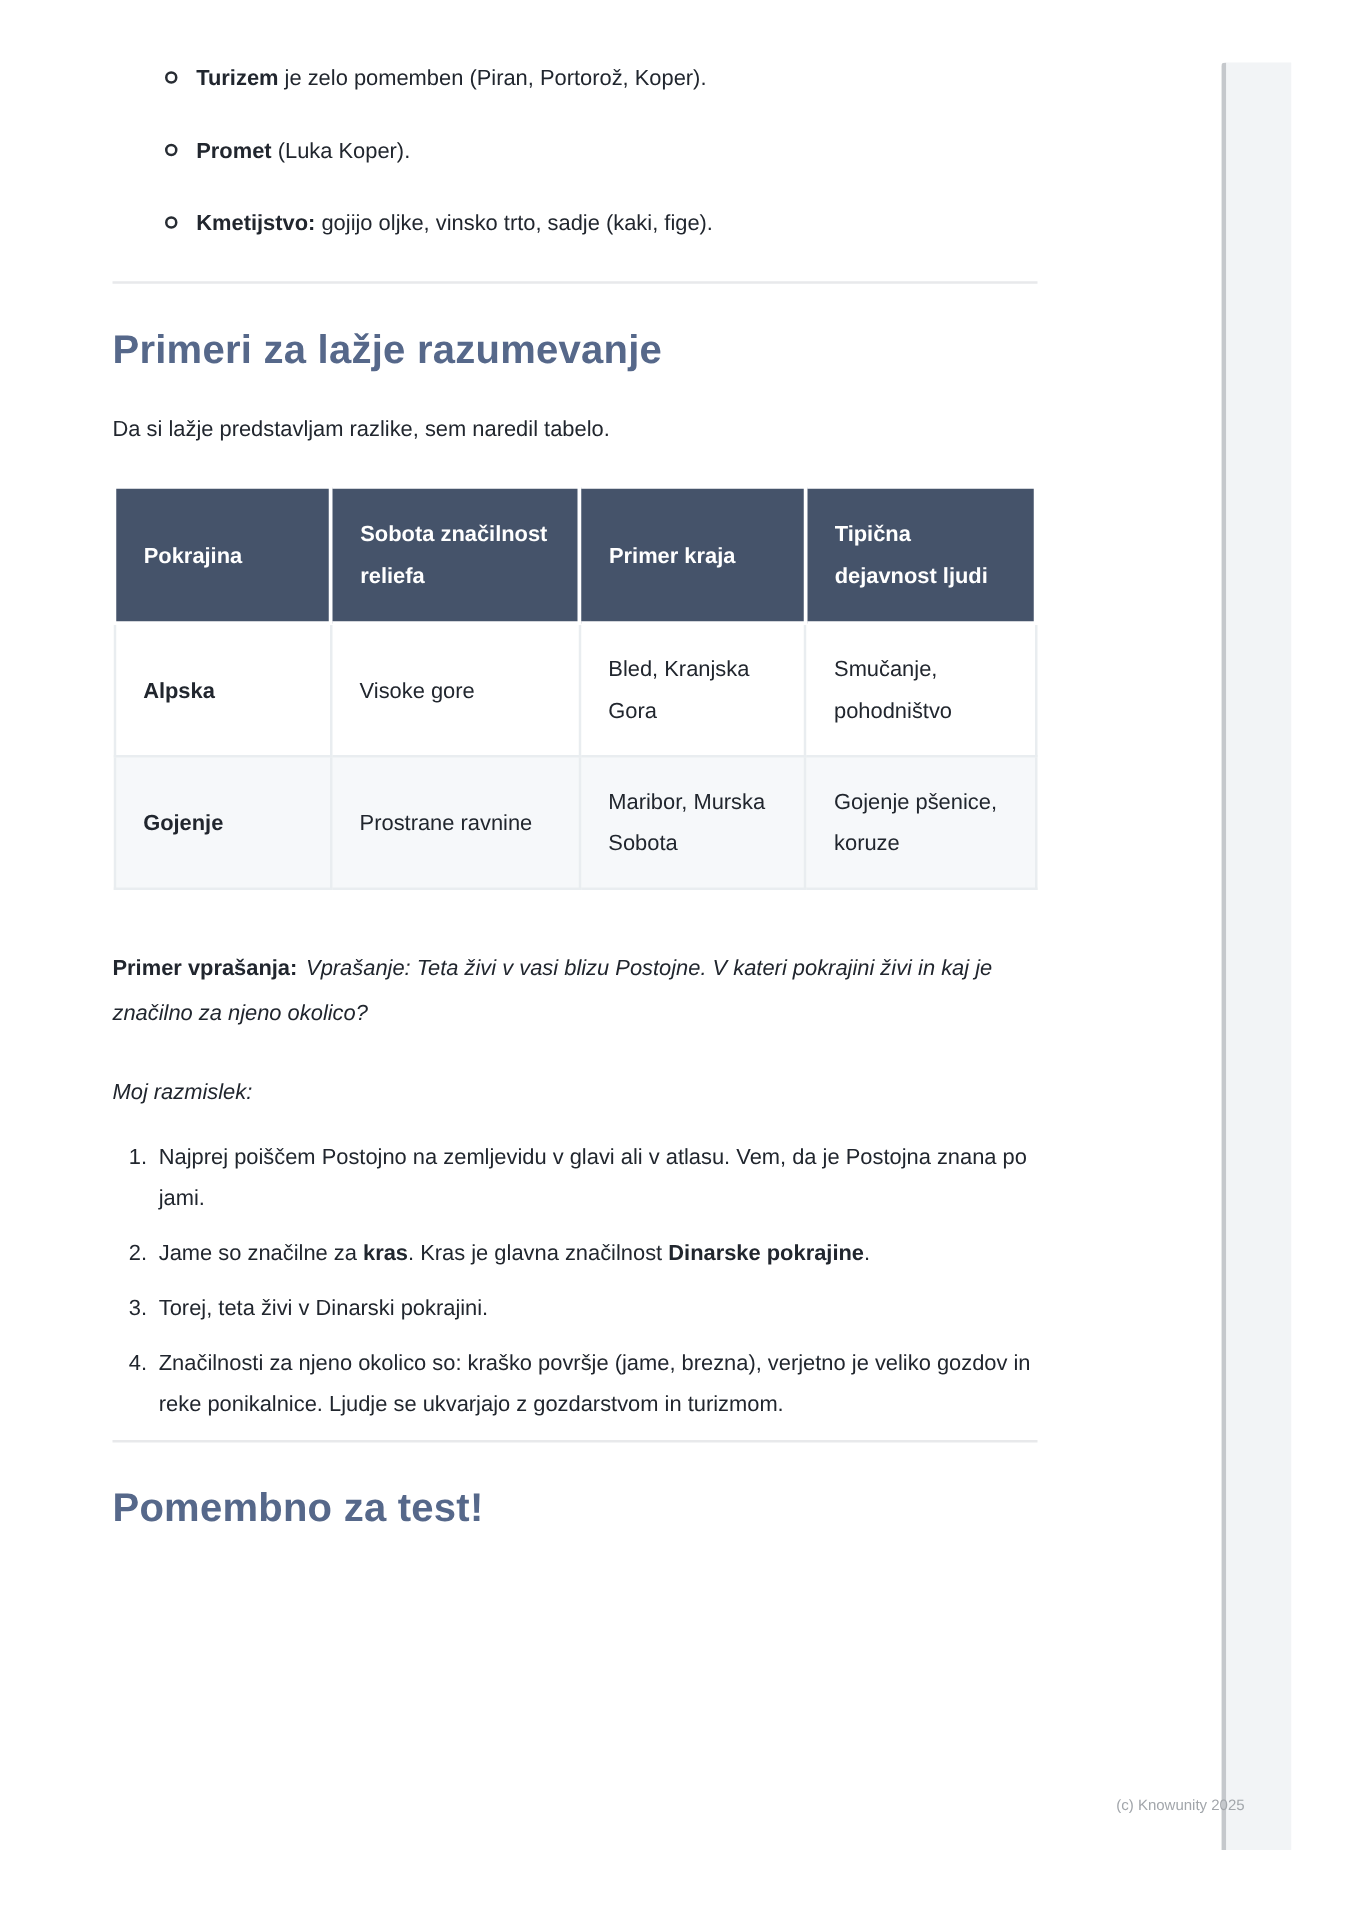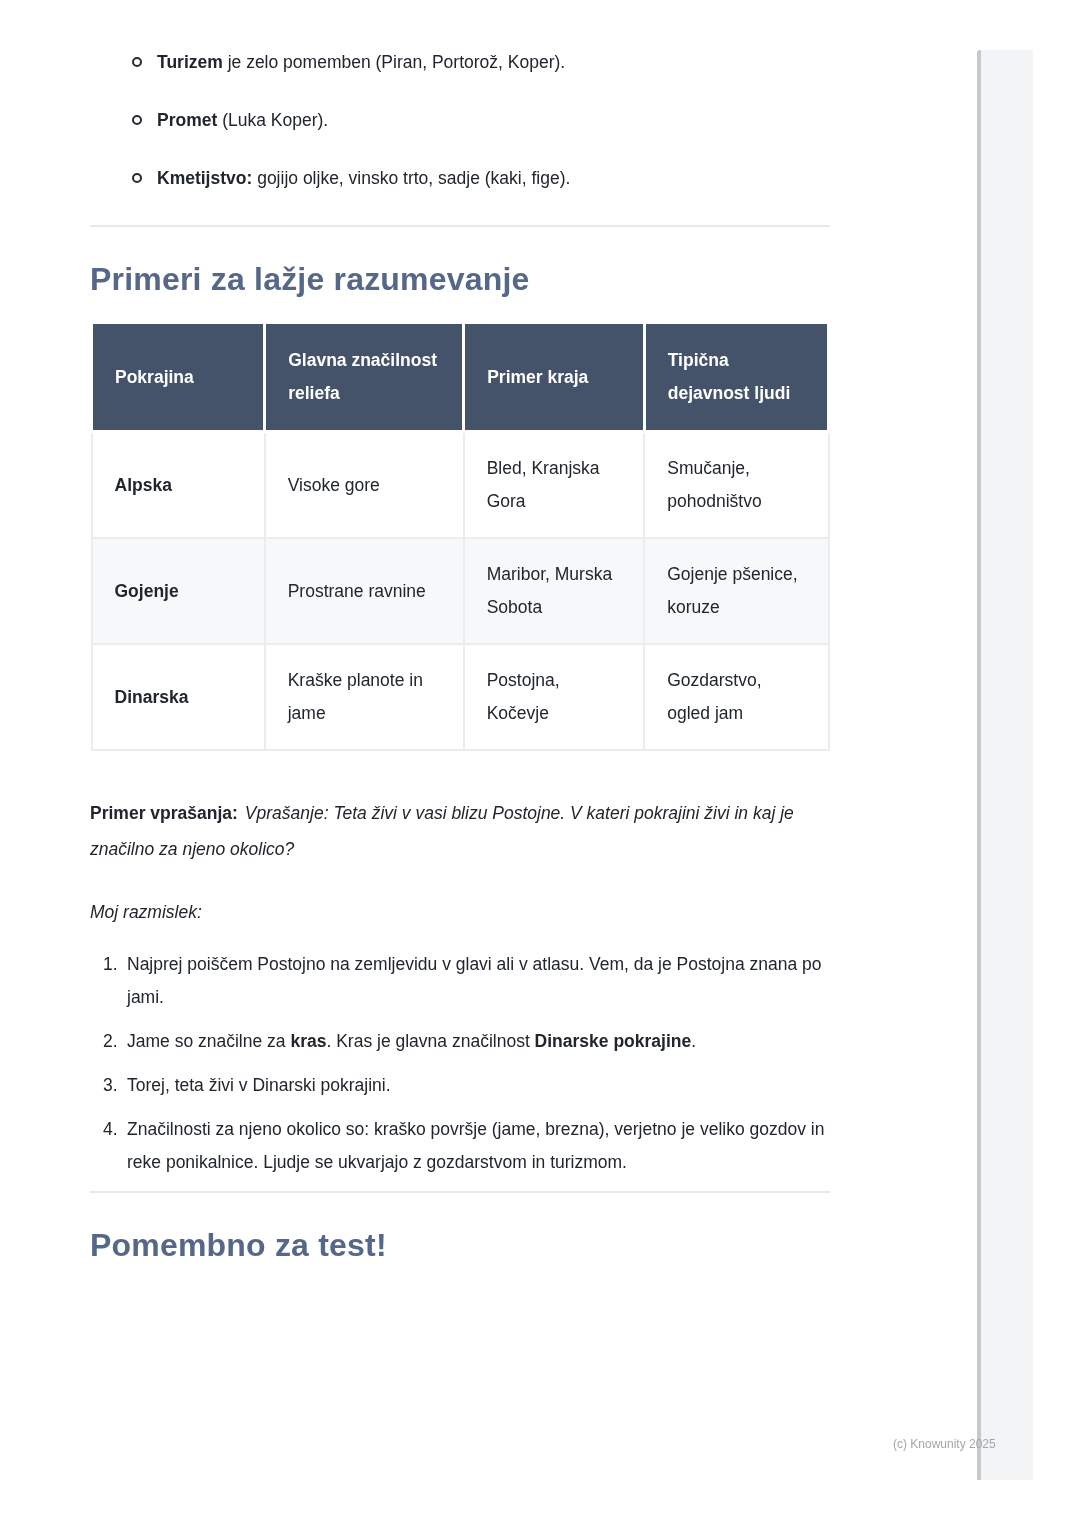--- a/index.html
+++ b/index.html
@@ -94,54 +94,49 @@
   <ul class="bullets" id="bullet-list">
       <li><span class="bullet-circle"></span><strong>Turizem</strong><span> je zelo pomemben (Piran, Portorož, Koper).</span></li>
       <li><span class="bullet-circle"></span><strong>Promet</strong><span> (Luka Koper).</span></li>
       <li><span class="bullet-circle"></span><strong>Kmetijstvo:</strong><span> gojijo oljke, vinsko trto, sadje (kaki, fige).</span></li>
     </ul>
 
   <hr class="hr1">
 
   <h2 class="sec-title">Primeri za lažje razumevanje</h2>
 
+  <p class="intro">Da si lažje predstavljam razlike, sem naredil tabelo.</p>
 
   <table class="regions" id="regions-table">
     <colgroup>
       <col style="width:23.5%">
         <col style="width:27%">
         <col style="width:24.5%">
         <col style="width:25%">
     </colgroup>
   <thead>
         <tr>
           <th>Pokrajina</th>
-          <th>Glavna značilnost reliefa</th>
+          <th>Sobota značilnost reliefa</th>
           <th>Primer kraja</th>
           <th>Tipična dejavnost ljudi</th>
         </tr>
       </thead>
       <tbody>
         <tr>
           <td class="rowhead">Alpska</td>
           <td>Visoke gore</td>
           <td>Bled, Kranjska Gora</td>
           <td>Smučanje, pohodništvo</td>
         </tr>
         <tr class="alt">
           <td class="rowhead">Gojenje</td>
           <td>Prostrane ravnine</td>
           <td>Maribor, Murska Sobota</td>
           <td>Gojenje pšenice, koruze</td>
-        </tr>
-        <tr>
-          <td class="rowhead">Dinarska</td>
-          <td>Kraške planote in jame</td>
-          <td>Postojna, Kočevje</td>
-          <td>Gozdarstvo, ogled jam</td>
         </tr>
       </tbody>
     </table>
 
   <p class="example">
     <strong>Primer vprašanja:</strong><em>Vprašanje: Teta živi v vasi blizu Postojne. V kateri pokrajini živi in kaj je značilno za njeno okolico?</em>
   </p>
 
   <p class="thought">Moj razmislek:</p>
 

